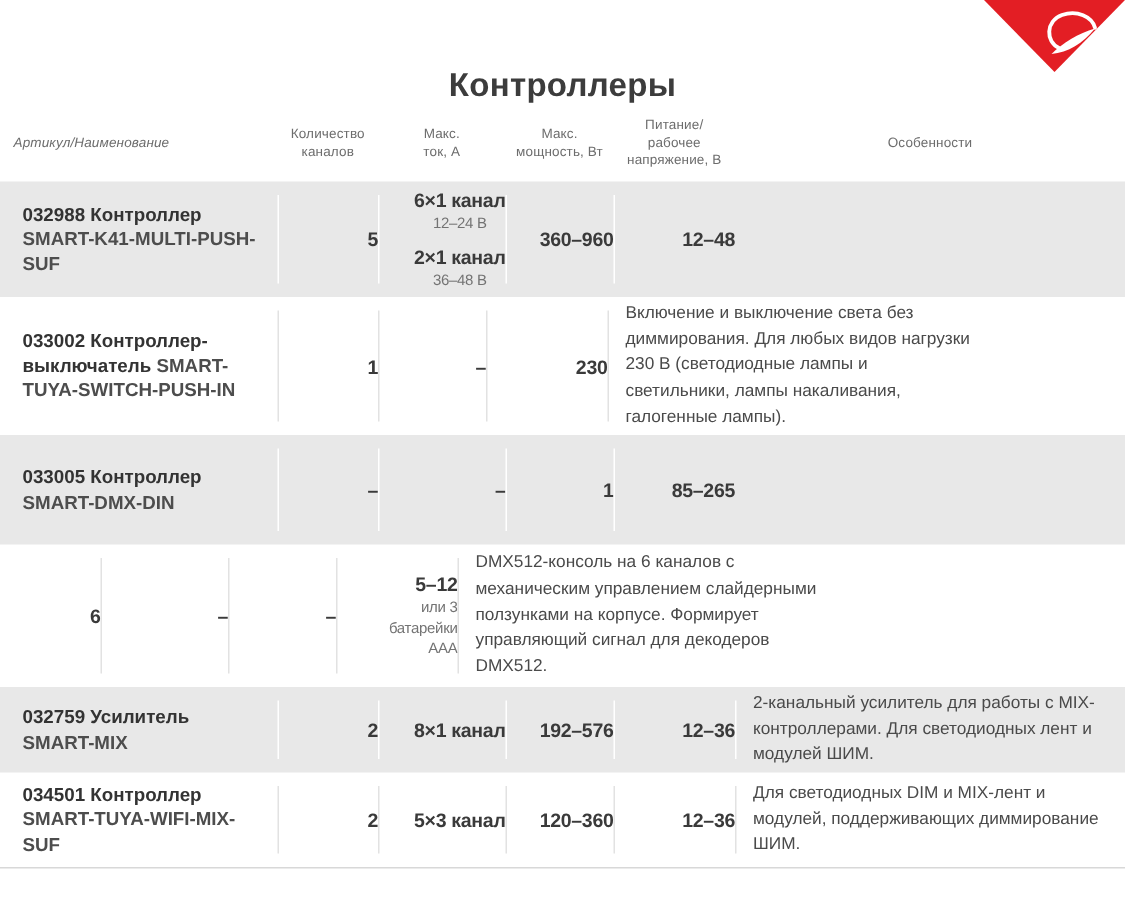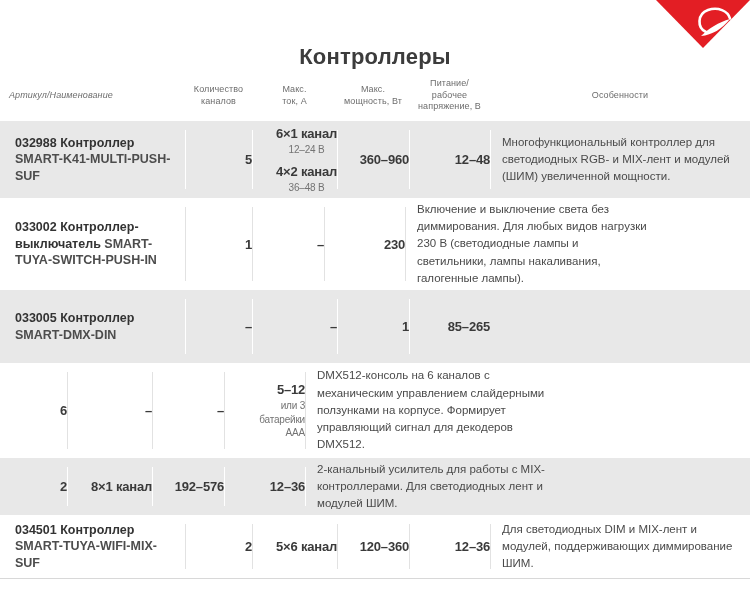--- a/index.html
+++ b/index.html
@@ -80,29 +80,26 @@
     <div class="cell c1">
       <div class="art"><b>032988 Контроллер</b> <span class="nm">SMART-K41-MULTI-PUSH-SUF</span></div>
     </div>
     <div class="cell c2">5</div>
     <div class="cell c3">
       <div class="grp">
         <div class="vline">6×1 канал</div>
         <div class="vline sub">12–24 В</div>
       </div>
       <div class="grp">
-        <div class="vline">4×2 канал</div>
+        <div class="vline">2×1 канал</div>
         <div class="vline sub">36–48 В</div>
       </div>
     </div>
     <div class="cell c4">360–960</div>
     <div class="cell c5">12–48</div>
-    <div class="cell c6">
-      <div class="feat">Многофункциональный контроллер для светодиодных RGB- и MIX-лент и модулей (ШИМ) увеличенной мощности.</div>
-    </div>
   </div>
 
   <div class="row r2">
     <div class="cell c1">
       <div class="art"><b>033002 Контроллер-выключатель</b> <span class="nm">SMART-TUYA-SWITCH-PUSH-IN</span></div>
     </div>
     <div class="cell c2">1</div>
     <div class="cell c4">–</div>
     <div class="cell c5">230</div>
     <div class="cell c6">
@@ -129,35 +126,38 @@
       <div class="vline sub">или 3</div>
       <div class="vline sub">батарейки</div>
       <div class="vline sub">ААА</div>
     </div>
     <div class="cell c6">
       <div class="feat">DMX512-консоль на 6 каналов с механическим управлением слайдерными ползунками на корпусе. Формирует управляющий сигнал для декодеров DMX512.</div>
     </div>
   </div>
 
   <div class="row gray r5">
+    <div class="cell c1">
+      <div class="art"><b>032759 Усилитель</b> <span class="nm">SMART-MIX</span></div>
+    </div>
     <div class="cell c2">2</div>
     <div class="cell c3">8×1 канал</div>
     <div class="cell c4">192–576</div>
     <div class="cell c5">12–36</div>
     <div class="cell c6">
       <div class="feat">2-канальный усилитель для работы с MIX-контроллерами. Для светодиодных лент и модулей ШИМ.</div>
     </div>
   </div>
 
   <div class="row r6">
     <div class="cell c1">
       <div class="art"><b>034501 Контроллер</b> <span class="nm">SMART-TUYA-WIFI-MIX-SUF</span></div>
     </div>
     <div class="cell c2">2</div>
-    <div class="cell c3">5×6 канал</div>
+    <div class="cell c3">5×3 канал</div>
     <div class="cell c4">120–360</div>
     <div class="cell c5">12–36</div>
     <div class="cell c6">
       <div class="feat">Для светодиодных DIM и MIX-лент и модулей, поддерживающих диммирование ШИМ.</div>
     </div>
   </div>
 
 </div>
 
 </body></html>

